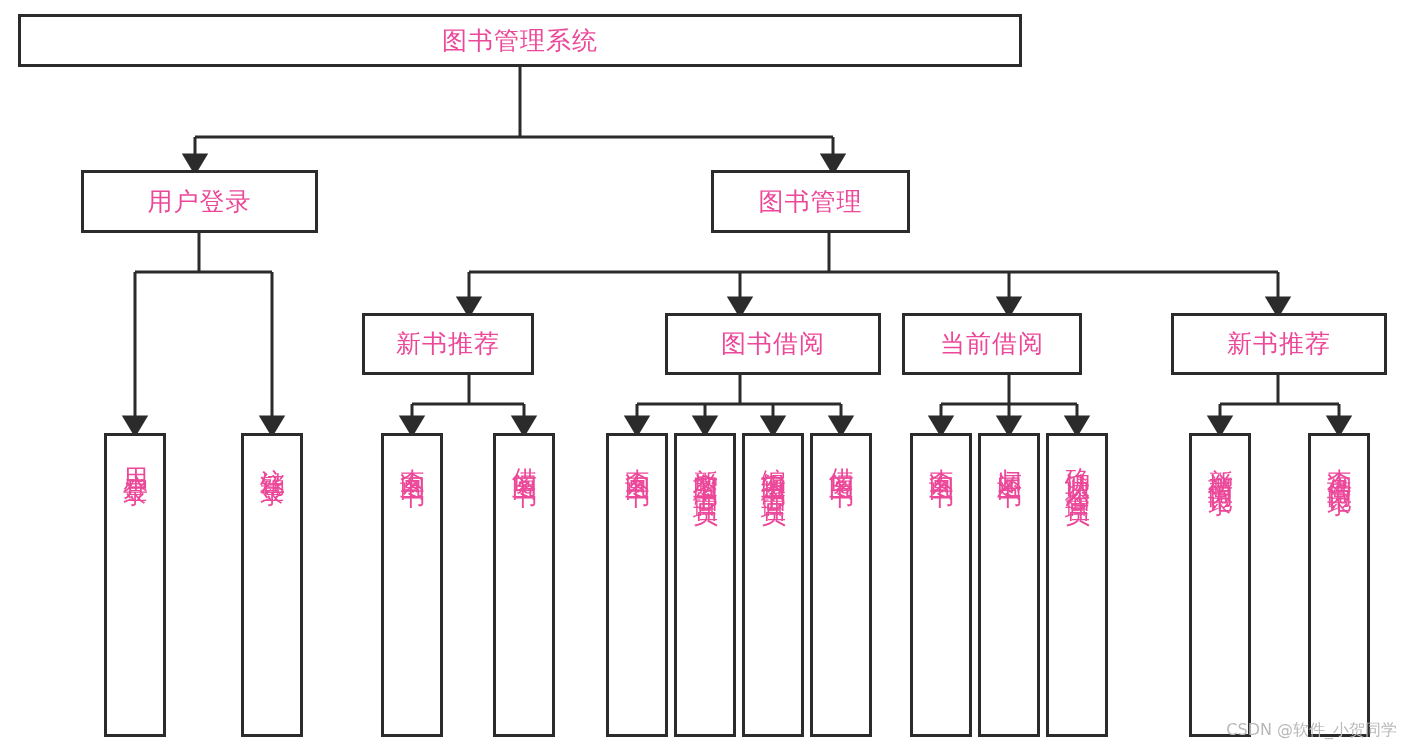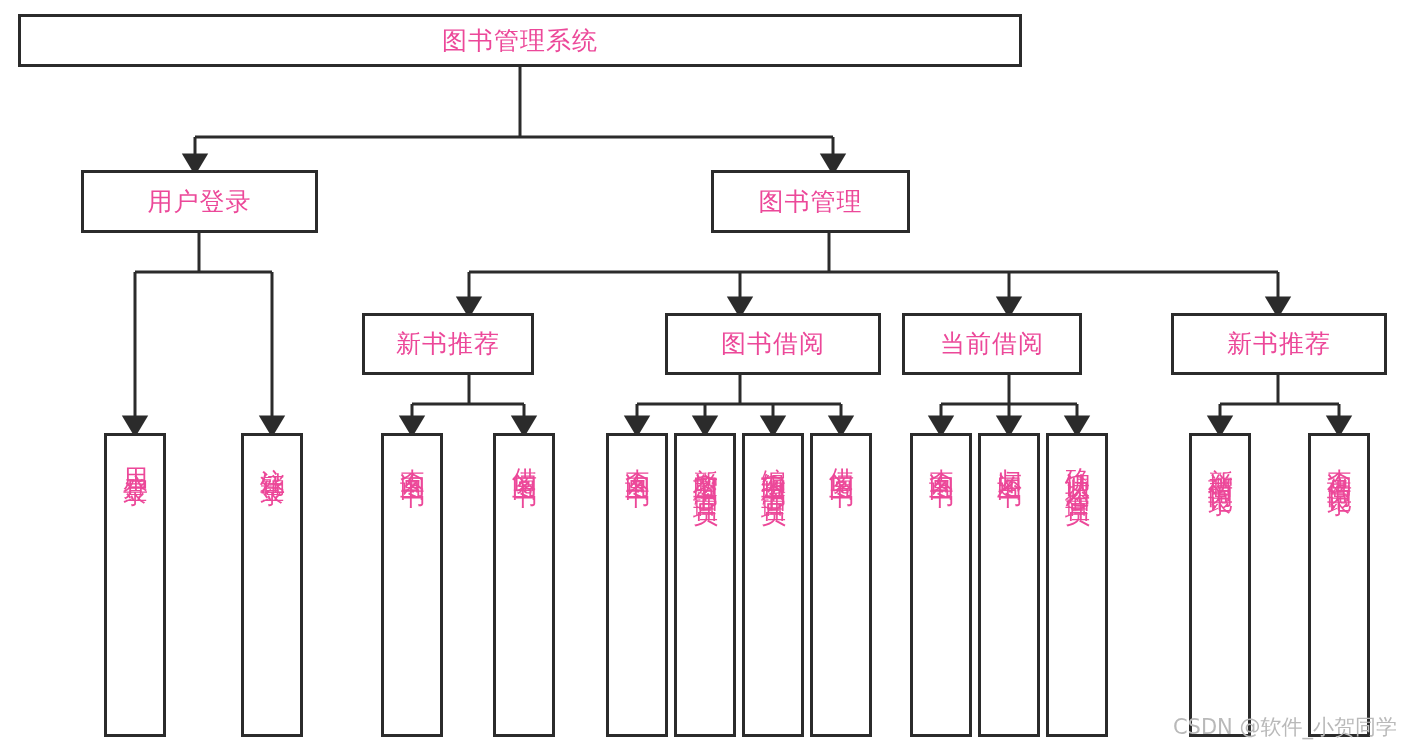--- a/index.html
+++ b/index.html
@@ -56,21 +56,21 @@
     writing-mode: vertical-rl;
     text-orientation: upright;
     font-size: 25px;
     letter-spacing: 5px;
     white-space: pre;
   }
   .watermark {
     position: absolute;
     right: 8px;
     bottom: 6px;
-    font-size: 21px;
+    font-size: 16px;
     color: #b9b9b9;
     z-index: 5;
     white-space: nowrap;
     font-family: "DejaVu Sans", "Liberation Sans", sans-serif;
   }
 </style>
 </head>
 <body>
 
 <div id="diagram-root">

